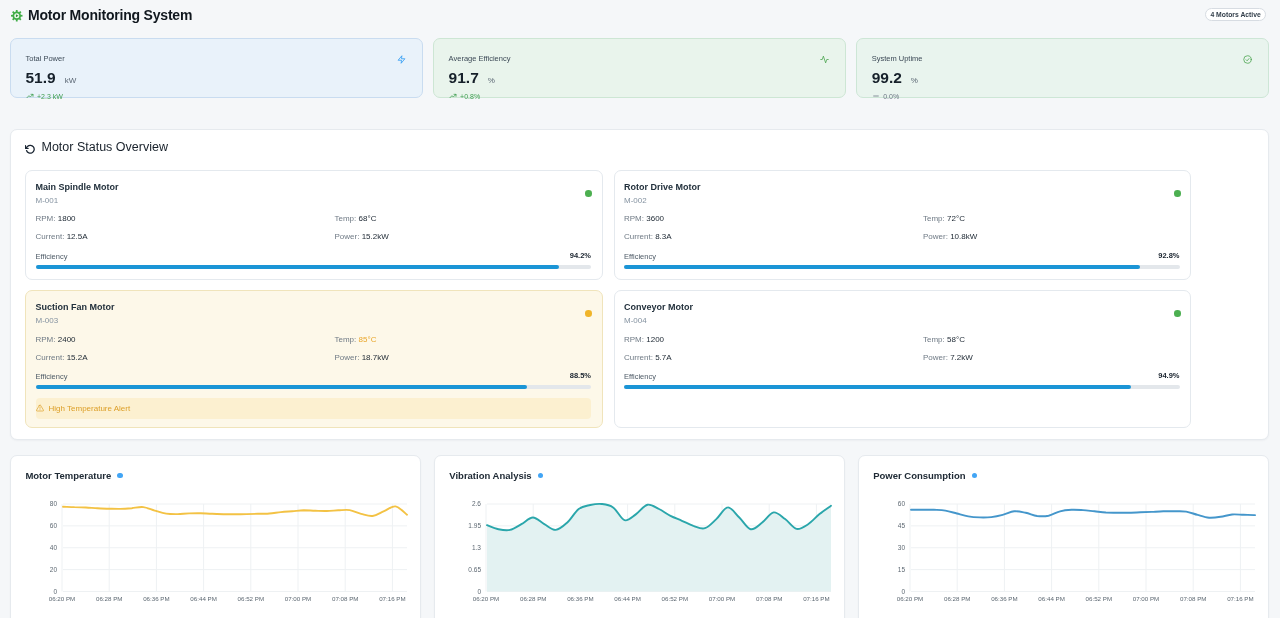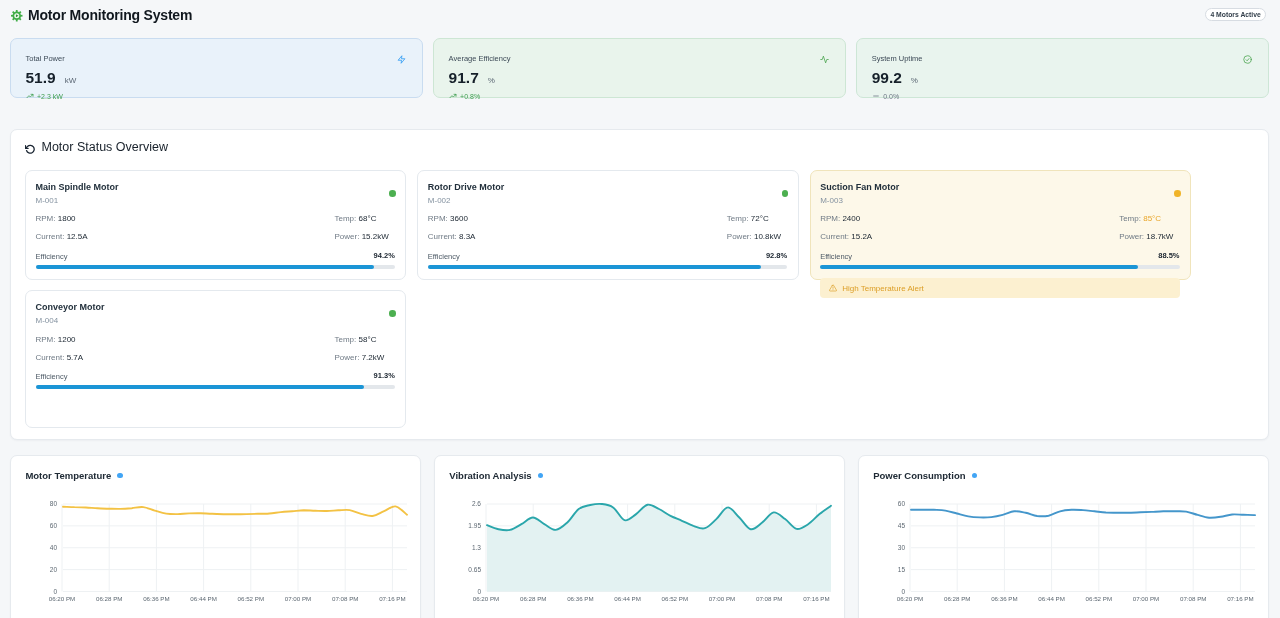--- a/index.html
+++ b/index.html
@@ -16,36 +16,36 @@
 .slabel { position:absolute; left:14.5px; top:15px; font-size:7.5px; color:#3d4a57; }
 .sicon { position:absolute; right:16px; top:15.5px; line-height:0; }
 .svalue { position:absolute; left:14.5px; top:31px; font-size:15.5px; line-height:16px; font-weight:bold; color:#16202a; }
 .unit { font-size:8px; font-weight:normal; color:#5a6673; margin-left:9px; }
 .strend { position:absolute; left:14.5px; top:53px; font-size:7px; display:flex; align-items:center; gap:3.5px; }
 .tgreen { color:#3f9e51; }
 .tgray { color:#6b7684; }
 .overview { position:absolute; left:10px; top:129px; width:1259px; height:311px; background:#fff; border:1px solid #e6eaee; border-radius:7px; box-shadow:0 1px 2px rgba(16,24,40,.04); }
 .ov-icon { position:absolute; left:14px; top:14px; line-height:0; }
 .ov-title { position:absolute; left:30.5px; top:12px; font-size:12.5px; line-height:11px; font-weight:normal; color:#18212b; }
-.mgrid { position:absolute; left:14px; top:39.5px; width:1166px; display:grid; grid-template-columns:1fr 1fr 1fr; grid-template-rows:110.5px 138.5px; gap:9.8px 11px; }
+.mgrid { position:absolute; left:14px; top:39.5px; width:1166px; display:grid; grid-template-columns:1fr 1fr; grid-template-rows:110.5px 138.5px; gap:9.8px 11px; }
 .mcard { background:#fff; border:1px solid #e4e9ee; border-radius:7px; position:relative; }
 .mwarn { background:#fdf8e9; border-color:#f0e4bb; }
 .mtitle { position:absolute; left:9.5px; top:11.5px; font-size:9px; line-height:10px; font-weight:bold; color:#22303c; }
 .mid { position:absolute; left:9.5px; top:25.2px; font-size:8px; line-height:9px; color:#8492a0; }
 .mdot { position:absolute; right:9.5px; top:19.5px; width:6.6px; height:6.6px; border-radius:50%; }
 .kvrow { position:absolute; left:9.5px; right:10.5px; font-size:8px; line-height:9px; }
 .r1 { top:43.8px; } .r2 { top:61.8px; }
 .c1 { position:absolute; left:0; } .c2 { position:absolute; left:299px; }
 .kl { color:#6f7a85; } .kvv { font-weight:normal; color:#1b2631; }
 .khot { color:#e9a62a; }
 .efflabel { position:absolute; left:9.5px; top:81px; font-size:7.5px; color:#4d5a66; }
 .effpct { position:absolute; right:10.5px; top:80.5px; font-size:7.5px; font-weight:bold; color:#18222d;margin-left:20px; }
 .bar { position:absolute; left:9.5px; right:10.5px; top:94px; height:4px; background:#e3e7eb; border-radius:2px; }
 .fill { height:4px; background:#1b95d6; border-radius:2px; }
-.malert { position:absolute; left:9.5px; right:10.5px; top:107.3px; height:20.7px; background:#fcf0d0; border-radius:4px; display:flex; align-items:center; gap:5px; padding-left:9px; font-size:8px; color:#dc9e26; }
+.malert { position:absolute; left:9.5px; right:10.5px; top:107.3px; height:20.7px; background:#fcf0d0; border-radius:4px; display:flex; align-items:center; gap:5px; font-size:8px; color:#dc9e26; }
 .charts { position:absolute; left:10px; top:455px; width:1259px; display:flex; gap:12.7px; }
 .ccard { flex:1; height:170px; background:#fff; border:1px solid #e6eaee; border-radius:7px; box-shadow:0 1px 2px rgba(16,24,40,.04); position:relative; }
 .ctitle { position:absolute; left:14.4px; top:14.5px; font-size:9.5px; line-height:10px; font-weight:bold; color:#202b36; display:flex; align-items:center; }
 .cdot { width:5.5px; height:5.5px; border-radius:50%; background:#42a5f5; margin-left:6px; }
 .plot { position:absolute; left:0; top:0; }
 svg text { font-family:"Liberation Sans",sans-serif; }
 </style></head>
 <body>
 <span class="hdr-icon"><svg width="13.5" height="13.5" viewBox="0 0 24 24">
       <g stroke="#40ad47" stroke-width="3.2" stroke-linecap="butt">
@@ -183,21 +183,21 @@
         <div class="mdot" style="background:#4caf50"></div>
         <div class="kvrow r1">
           <div class="c1"><span class="kl">RPM:</span> <span class="kvv ">1200</span></div>
           <div class="c2"><span class="kl">Temp:</span> <span class="kvv ">58°C</span></div>
         </div>
         <div class="kvrow r2">
           <div class="c1"><span class="kl">Current:</span> <span class="kvv ">5.7A</span></div>
           <div class="c2"><span class="kl">Power:</span> <span class="kvv ">7.2kW</span></div>
         </div>
         <div class="efflabel">Efficiency</div>
-        <div class="effpct">91.3%</div>
+        <div class="effpct">94.9%</div>
         <div class="bar">
           <div class="fill" style="width:91.3%"></div>
         </div>
       </div>
 </div>
 </div>
 <div class="charts">
 <div class="ccard">
       <div class="ctitle">Motor Temperature<span class="cdot"></span></div>
       <svg class="plot" width="412" height="165" viewBox="0 0 412 165">

